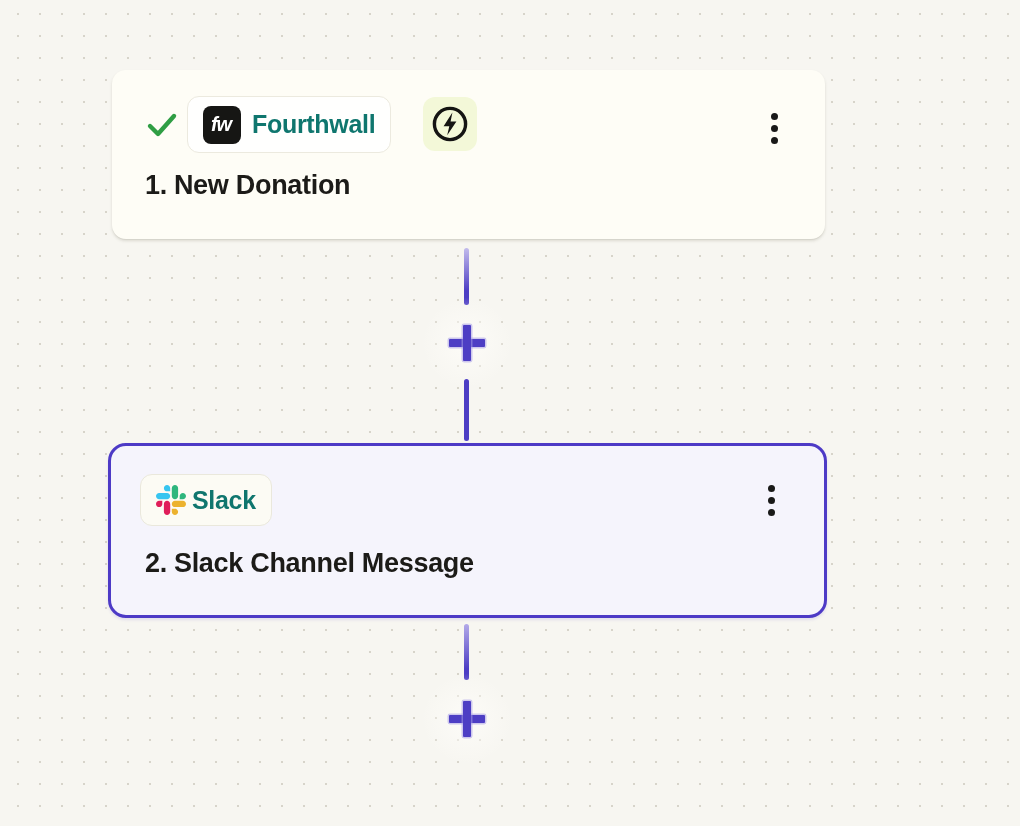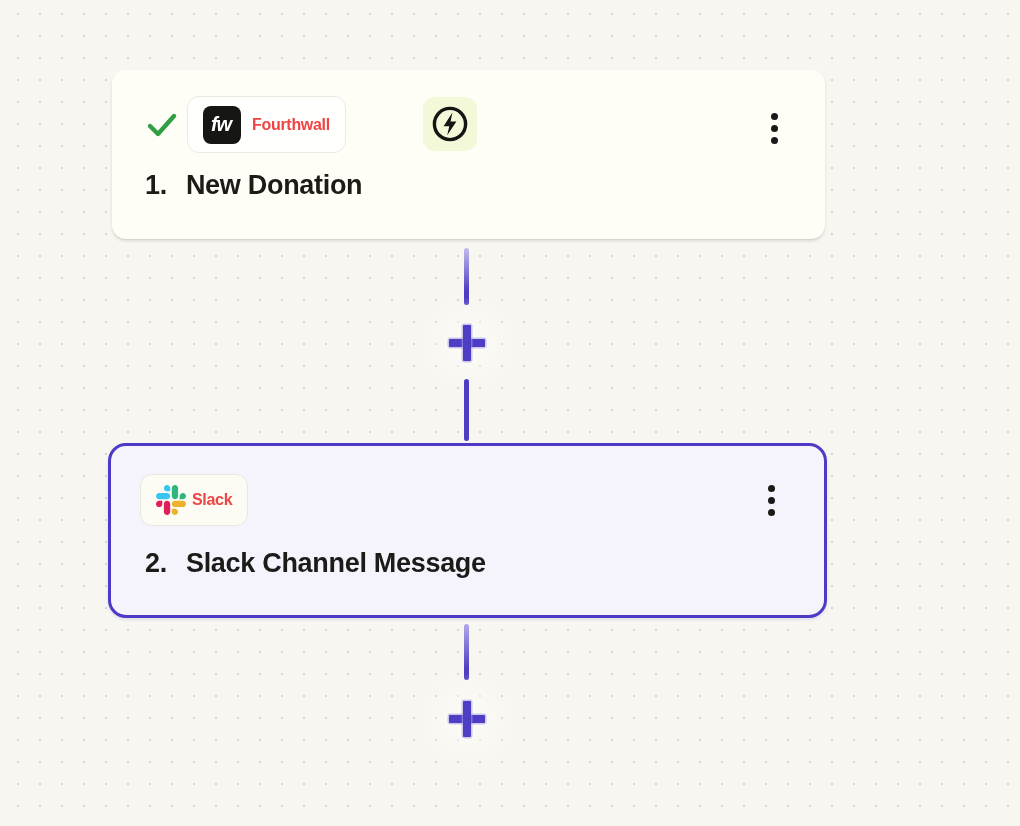--- a/index.html
+++ b/index.html
@@ -51,21 +51,21 @@
     background: #161614;
     border-radius: 8px;
     color: #FFFFFF;
     font-weight: bold; font-style: italic;
     font-size: 20px; letter-spacing: -1px;
     display: flex; align-items: center; justify-content: center;
     padding-right: 2px;
   }
   .slack-logo { width: 30px; height: 30px; display: block; }
 
-  .pill-label { font-size: 16px; font-weight: 700; color: #ef4444; letter-spacing: -0.3px; white-space: nowrap; }
+  .pill-label { font-size: 25px; font-weight: 700; color: #0f766e; letter-spacing: -0.3px; white-space: nowrap; }
 
   .instant-chip {
     position: absolute; left: 311px; top: 27px;
     width: 54px; height: 54px;
     background: #F3F8D8;
     border-radius: 12px;
     display: flex; align-items: center; justify-content: center;
     cursor: pointer;
   }
 
@@ -78,21 +78,21 @@
   .card-2 .kebab { top: 30px; right: 38px; }
   .kebab i { width: 7px; height: 7px; border-radius: 50%; background: #191918; display: block; }
 
   .step-title {
     position: absolute; left: 33px; top: 100px;
     font-size: 27px; color: #1C1B18; letter-spacing: -0.3px;
     white-space: nowrap;
   }
   .card-2 .step-title { left: 34px; top: 102px; }
   .step-title .num { font-weight: 800; margin-right: 7px; }
-  .step-title .name { font-weight: 600; margin-left: 12px; }
+  .step-title .name { font-weight: 600; }
 
   
   .seg { position: absolute; width: 5px; border-radius: 3px; left: 464px; }
   .seg-a { top: 248px; height: 57px; background: linear-gradient(180deg, #C3BCEC 0%, #4D3EC4 75%); }
   .seg-b { top: 379px; height: 62px; background: #4D3EC4; }
   .seg-c { top: 624px; height: 56px; background: linear-gradient(180deg, #B3AAE8 0%, #4D3EC4 80%); }
 
   .halo {
     position: absolute; width: 92px; height: 92px; border-radius: 50%;
     background: radial-gradient(circle, rgba(253,252,248,0.95) 0%, rgba(253,252,248,0) 70%);

